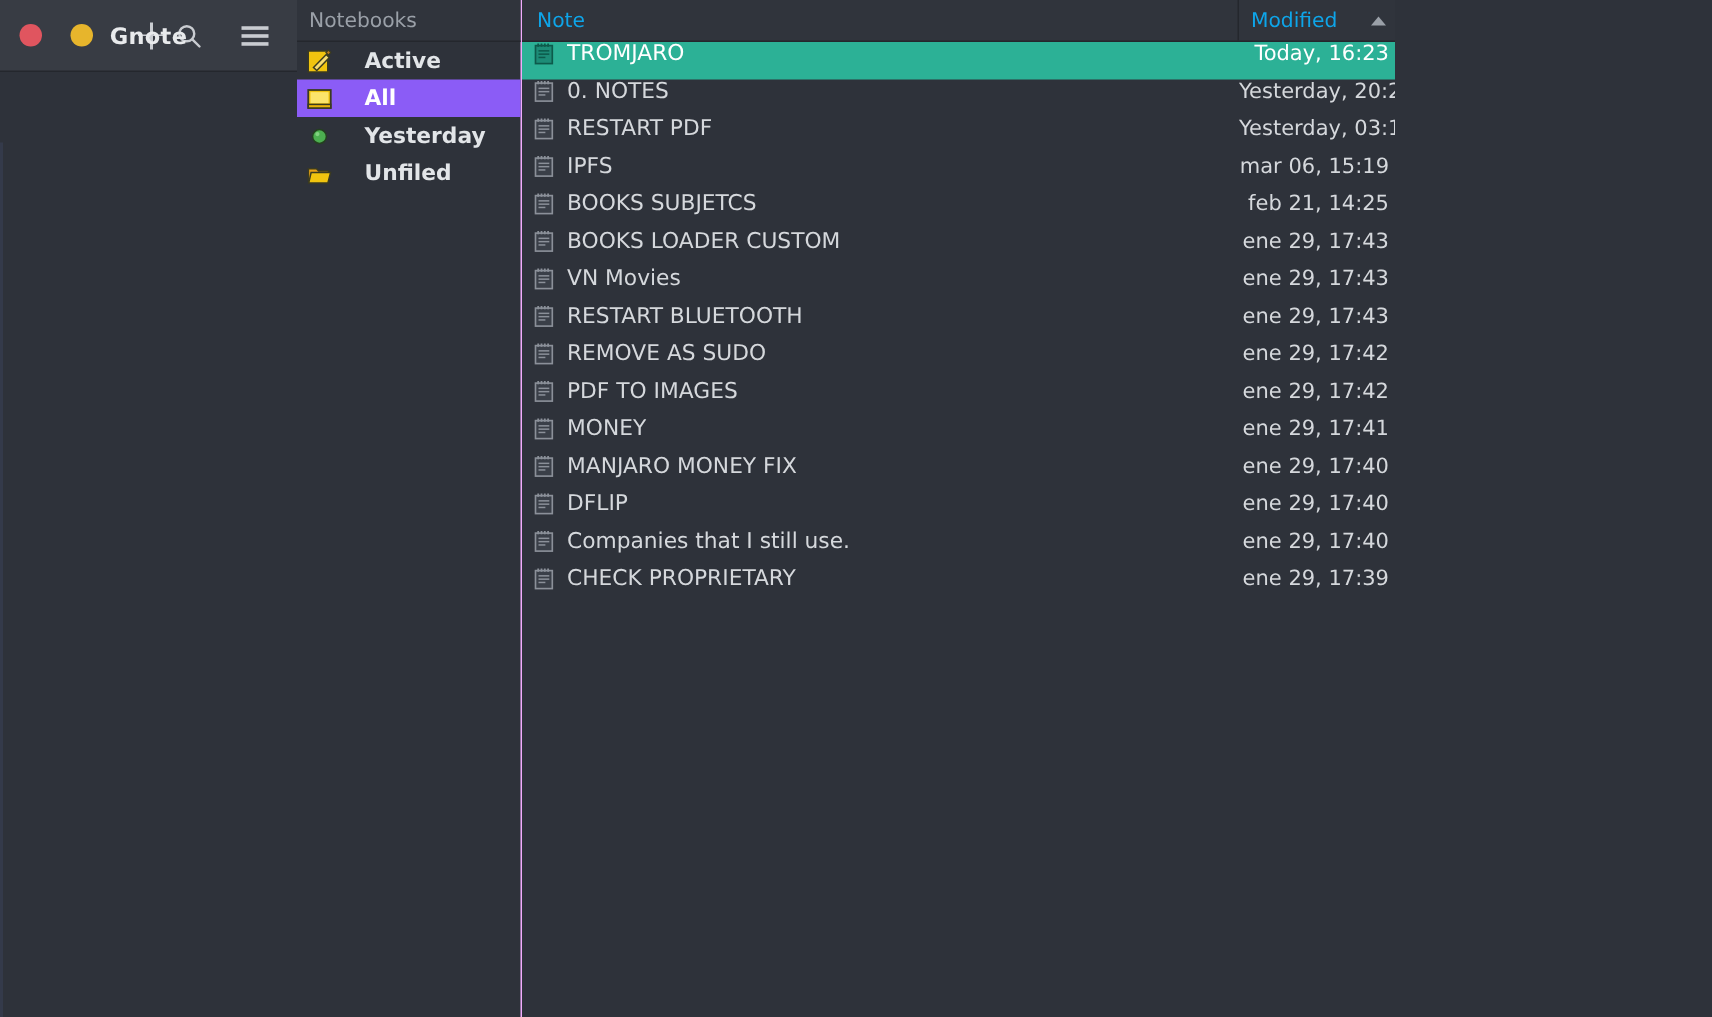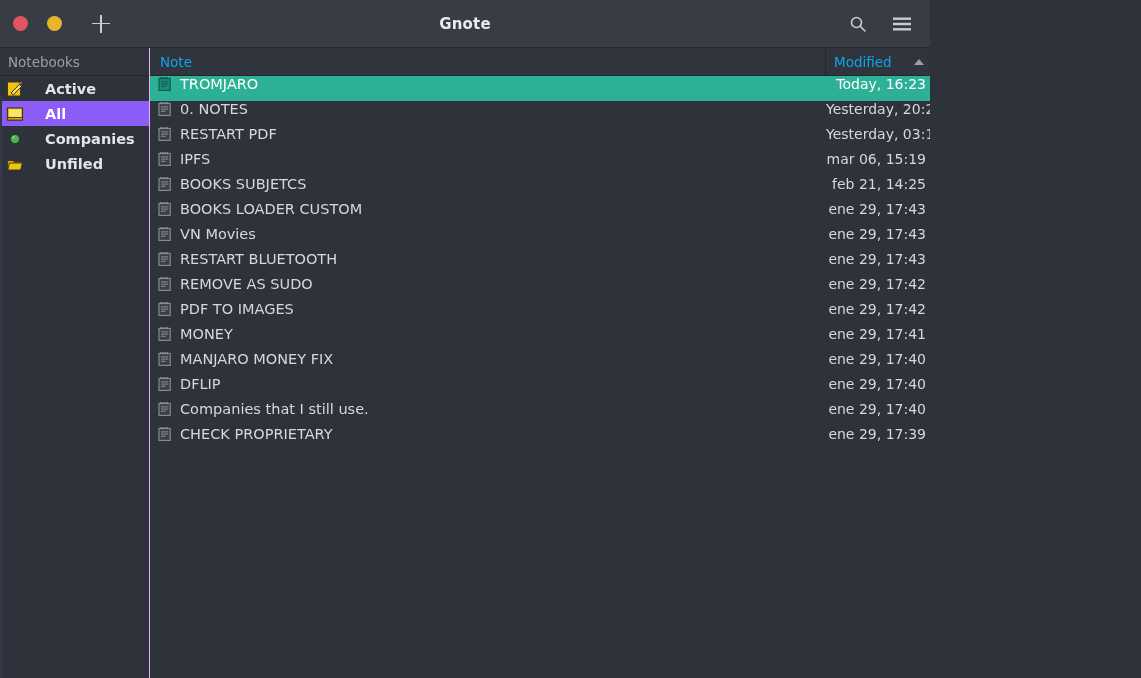--- a/index.html
+++ b/index.html
@@ -13,21 +13,21 @@
     overflow: hidden;
     font-family: "DejaVu Sans", sans-serif;
     -webkit-font-smoothing: antialiased;
   }
   #app {
     position: relative;
     width: 930px;
     height: 678px;
     background: #2e323a;
     display: flex;
-    flex-direction: column;
+    flex-direction: row;
   }
 
   
   .titlebar {
     position: relative;
     height: 48px;
     min-height: 48px;
     background: #383c44;
     display: flex;
     align-items: center;
@@ -305,21 +305,21 @@
             </span>
             <span>All</span>
           </div>
           <div class="sb-item">
             <span class="sb-icon">
               <svg width="18" height="18" viewBox="0 0 18 18">
       <circle cx="9" cy="9" r="4.6" fill="#4caf50" stroke="#24401f" stroke-width="1"></circle>
       <circle cx="7.6" cy="7.4" r="1.4" fill="#8fd98c" opacity=".8"></circle>
     </svg>
             </span>
-            <span>Companies</span>
+            <span>Yesterday</span>
           </div>
           <div class="sb-item">
             <span class="sb-icon">
               <svg width="18" height="18" viewBox="0 0 18 18">
     <path d="M1.6 5.5 L7 5.5 L8.4 7 L15 7 L15 13.6 L1.6 13.6 Z" fill="#e8a317" stroke="#3b3b20" stroke-width="1"></path>
     <path d="M3.4 8 L16.4 8 L14.6 15 L1.8 15 Z" fill="#f1c40f" stroke="#3b3b20" stroke-width="1"></path>
   </svg>
             </span>
             <span>Unfiled</span>
           </div>

